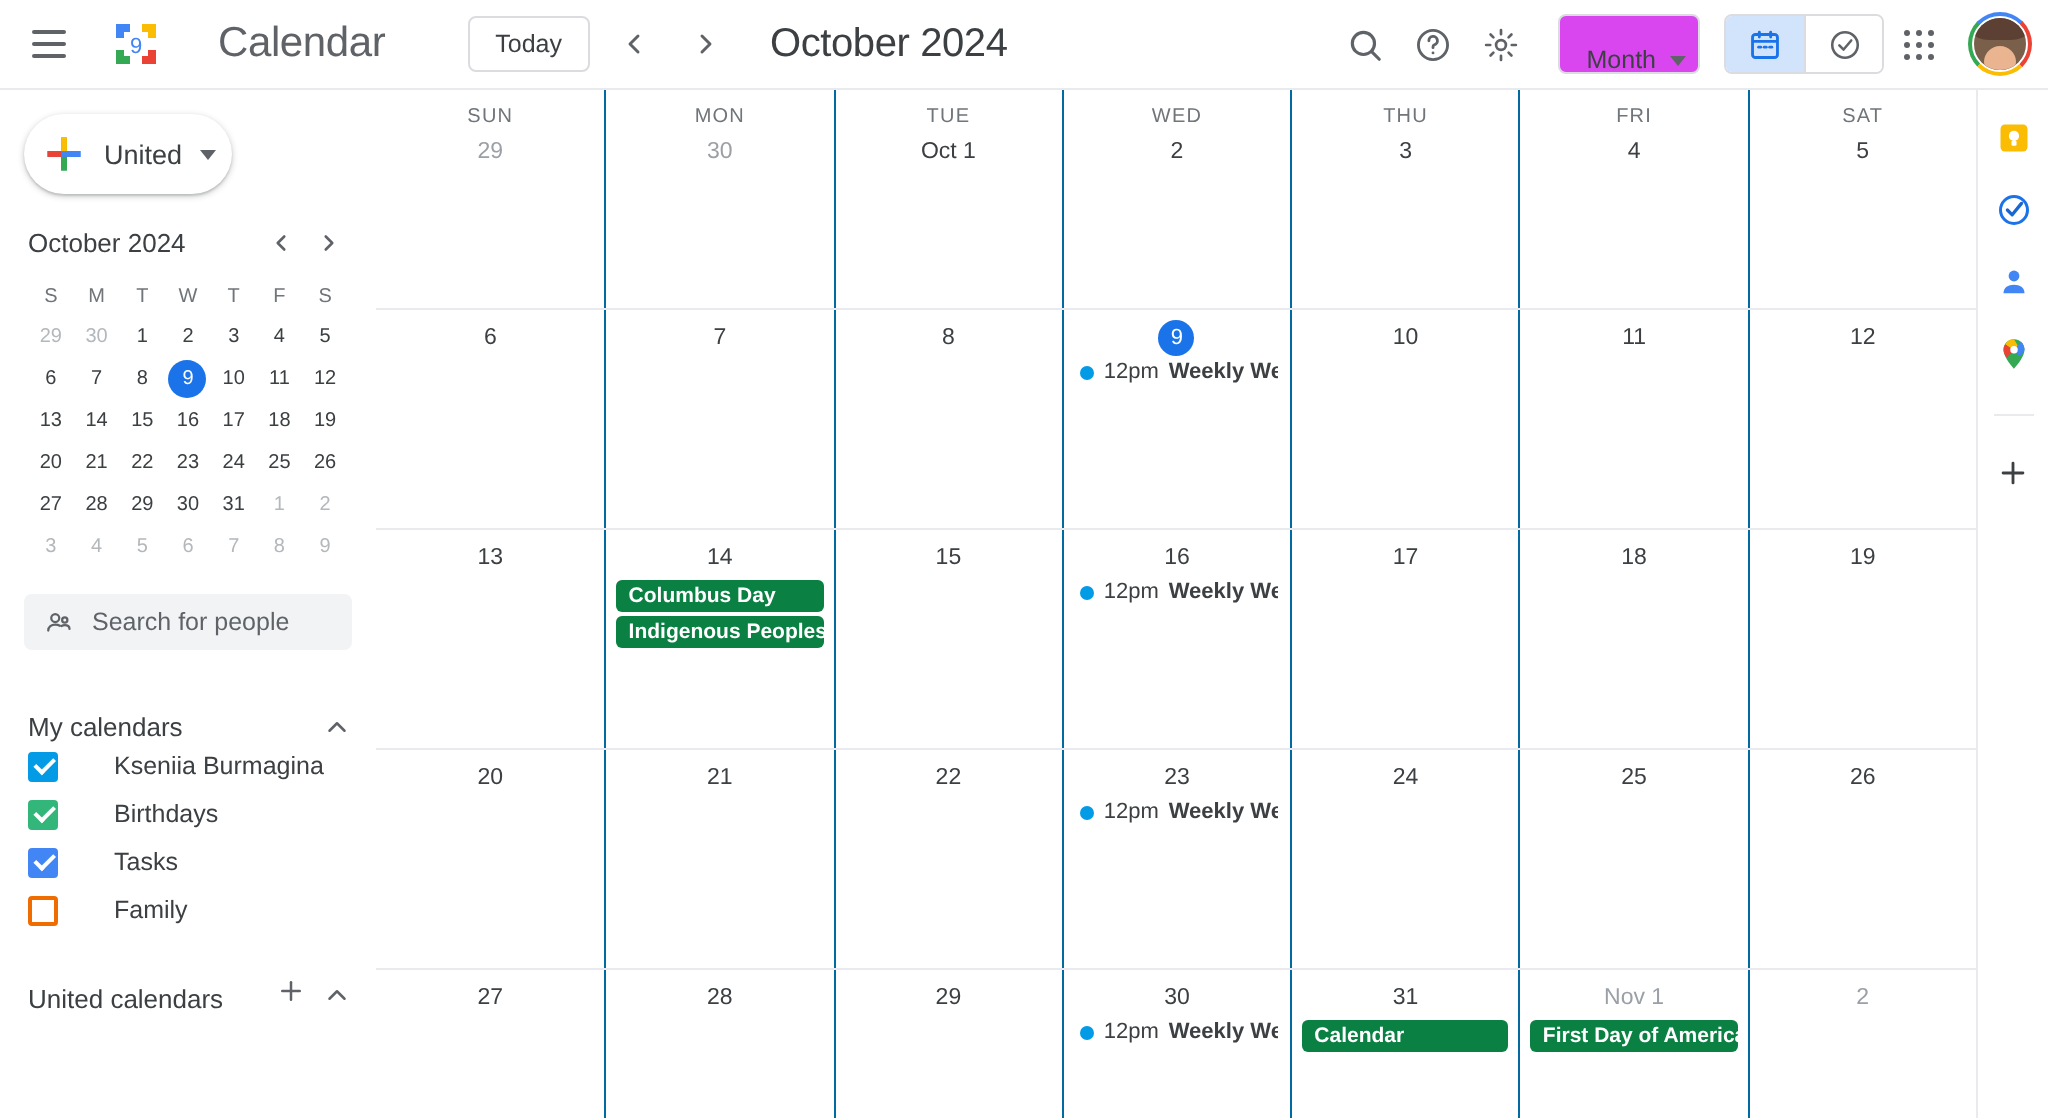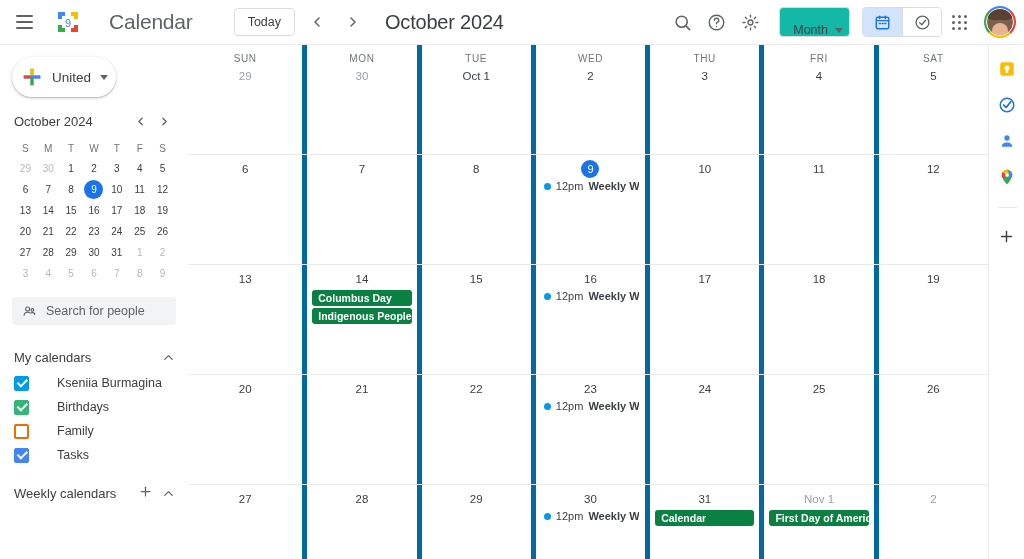--- a/index.html
+++ b/index.html
@@ -53,21 +53,21 @@
   .topbar-right {
     margin-left: auto; display: flex; align-items: center; gap: 0; padding-right: 8px;
   }
   .icon-btn {
     width: 34px; height: 34px; display: flex; align-items: center; justify-content: center;
     border-radius: 50%; cursor: pointer; color: #5f6368;
   }
   .month-select {
     margin-left: 12px; margin-right: 12px;
     height: 30px; padding: 16px 6px 0 13px; border: 1px solid #dadce0; border-radius: 4px;
-    display: flex; align-items: center; gap: 7px; background: #14b8a6; cursor: pointer;
+    display: flex; align-items: center; gap: 7px; background: #d946ef; cursor: pointer;
     font-size: 12.5px; color: #3c4043;
   }
   .caret { width: 0; height: 0; border-left: 4px solid transparent; border-right: 4px solid transparent; border-top: 5px solid #5f6368; }
 
   .view-toggle { display: flex; border: 1px solid #dadce0; border-radius: 4px; overflow: hidden; height: 30px; }
   .view-toggle > div {
     width: 39px; height: 28px; display: flex; align-items: center; justify-content: center; cursor: pointer;
   }
   .vt-active { background: #d2e3fc; color: #1a73e8; }
   .vt-idle { background: #fff; color: #5f6368; border-left: 1px solid #dadce0; }
@@ -124,21 +124,21 @@
   .mini-grid .sel { background: #1a73e8; color: #fff; font-weight: 500; width: 19px; margin: 0 auto; }
 
   .people-search {
     margin: 14px 12px 0 12px; height: 28px; background: #f1f3f4; border-radius: 4px;
     display: flex; align-items: center; gap: 9px; padding: 0 10px; cursor: text;
   }
   .people-search-text { font-size: 12.5px; color: #5f6368; }
 
   .cal-section { margin-top: 18px; padding: 0 12px 0 14px; }
   .cal-section-head {
-    display: flex; align-items: center; height: 28px; cursor: pointer;
+    display: flex; align-items: flex-end; height: 28px; cursor: pointer;
   }
   .cal-section-title { font-size: 13px; color: #3c4043; font-weight: 500; }
   .cal-section-actions { margin-left: auto; display: flex; align-items: center; gap: 8px; }
   .chev { color: #5f6368; display: flex; align-items: center; cursor: pointer; }
   .plus-small { color: #5f6368; font-size: 16px; line-height: 1; cursor: pointer; }
 
   .cal-item { display: flex; align-items: center; height: 24px; gap: 28px; cursor: pointer; }
   .cbx {
     width: 15px; height: 15px; border-radius: 2px; flex: none;
     display: flex; align-items: center; justify-content: center;
@@ -154,21 +154,21 @@
   .grid-area {
     position: absolute; top: 45px; left: 188px; width: 800px; height: 514px;
     background: #fff; overflow: hidden;
   }
   .weekrow {
     display: grid; grid-template-columns: repeat(7, 1fr);
     border-top: 1px solid #e8eaed;
   }
   .weekrow:first-child { border-top: none; }
   .daycell {
-    height: 109px; border-left: 5px solid #0369a1; position: relative; padding-top: 2px;
+    height: 109px; border-left: 1px solid #0369a1; position: relative; padding-top: 2px;
     overflow: hidden;
   }
   .daycell:first-child { border-left: none; }
   .dow-label {
     text-align: center; font-size: 10px; color: #70757a; letter-spacing: 0.6px;
     margin-top: 6px; text-transform: uppercase;
   }
   .daynum {
     text-align: center; font-size: 11.5px; color: #3c4043; font-weight: 500;
     margin-top: 3px; height: 18px; line-height: 18px;
@@ -423,33 +423,33 @@
       <div id="my-calendars-list">
           <div class="cal-item">
             <span class="cbx checked" style="background: rgb(3, 155, 229); border: 1px solid rgb(3, 155, 229);"></span>
             <span class="cal-item-label">Kseniia Burmagina</span>
           </div>
           <div class="cal-item">
             <span class="cbx checked" style="background: rgb(51, 182, 121); border: 1px solid rgb(51, 182, 121);"></span>
             <span class="cal-item-label">Birthdays</span>
           </div>
           <div class="cal-item">
+            <span class="cbx checked" style="background: rgb(66, 133, 244); border: 1px solid rgb(66, 133, 244);"></span>
+            <span class="cal-item-label">Tasks</span>
+          </div>
+          <div class="cal-item">
             <span class="cbx unchecked" style="border: 2px solid rgb(239, 108, 0);"></span>
             <span class="cal-item-label">Family</span>
           </div>
-          <div class="cal-item">
-            <span class="cbx checked" style="background: rgb(66, 133, 244); border: 1px solid rgb(66, 133, 244);"></span>
-            <span class="cal-item-label">Tasks</span>
-          </div>
         </div>
     </div>
 
     <div class="cal-section" style="margin-top:12px;">
       <div class="cal-section-head">
-        <div class="cal-section-title">Weekly calendars</div>
+        <div class="cal-section-title">United calendars</div>
         <div class="cal-section-actions">
           <span class="plus-small">
             <svg width="15" height="15" viewBox="0 0 24 24" fill="none" stroke="currentColor" stroke-width="2" stroke-linecap="round">
                 <line x1="12" y1="5" x2="12" y2="19"></line>
                 <line x1="5" y1="12" x2="19" y2="12"></line>
               </svg>
           </span>
           <span class="chev">
             <svg width="15" height="15" viewBox="0 0 24 24" fill="none" stroke="currentColor" stroke-width="2" stroke-linecap="round" stroke-linejoin="round">
                 <polyline points="6 15 12 9 18 15"></polyline>

